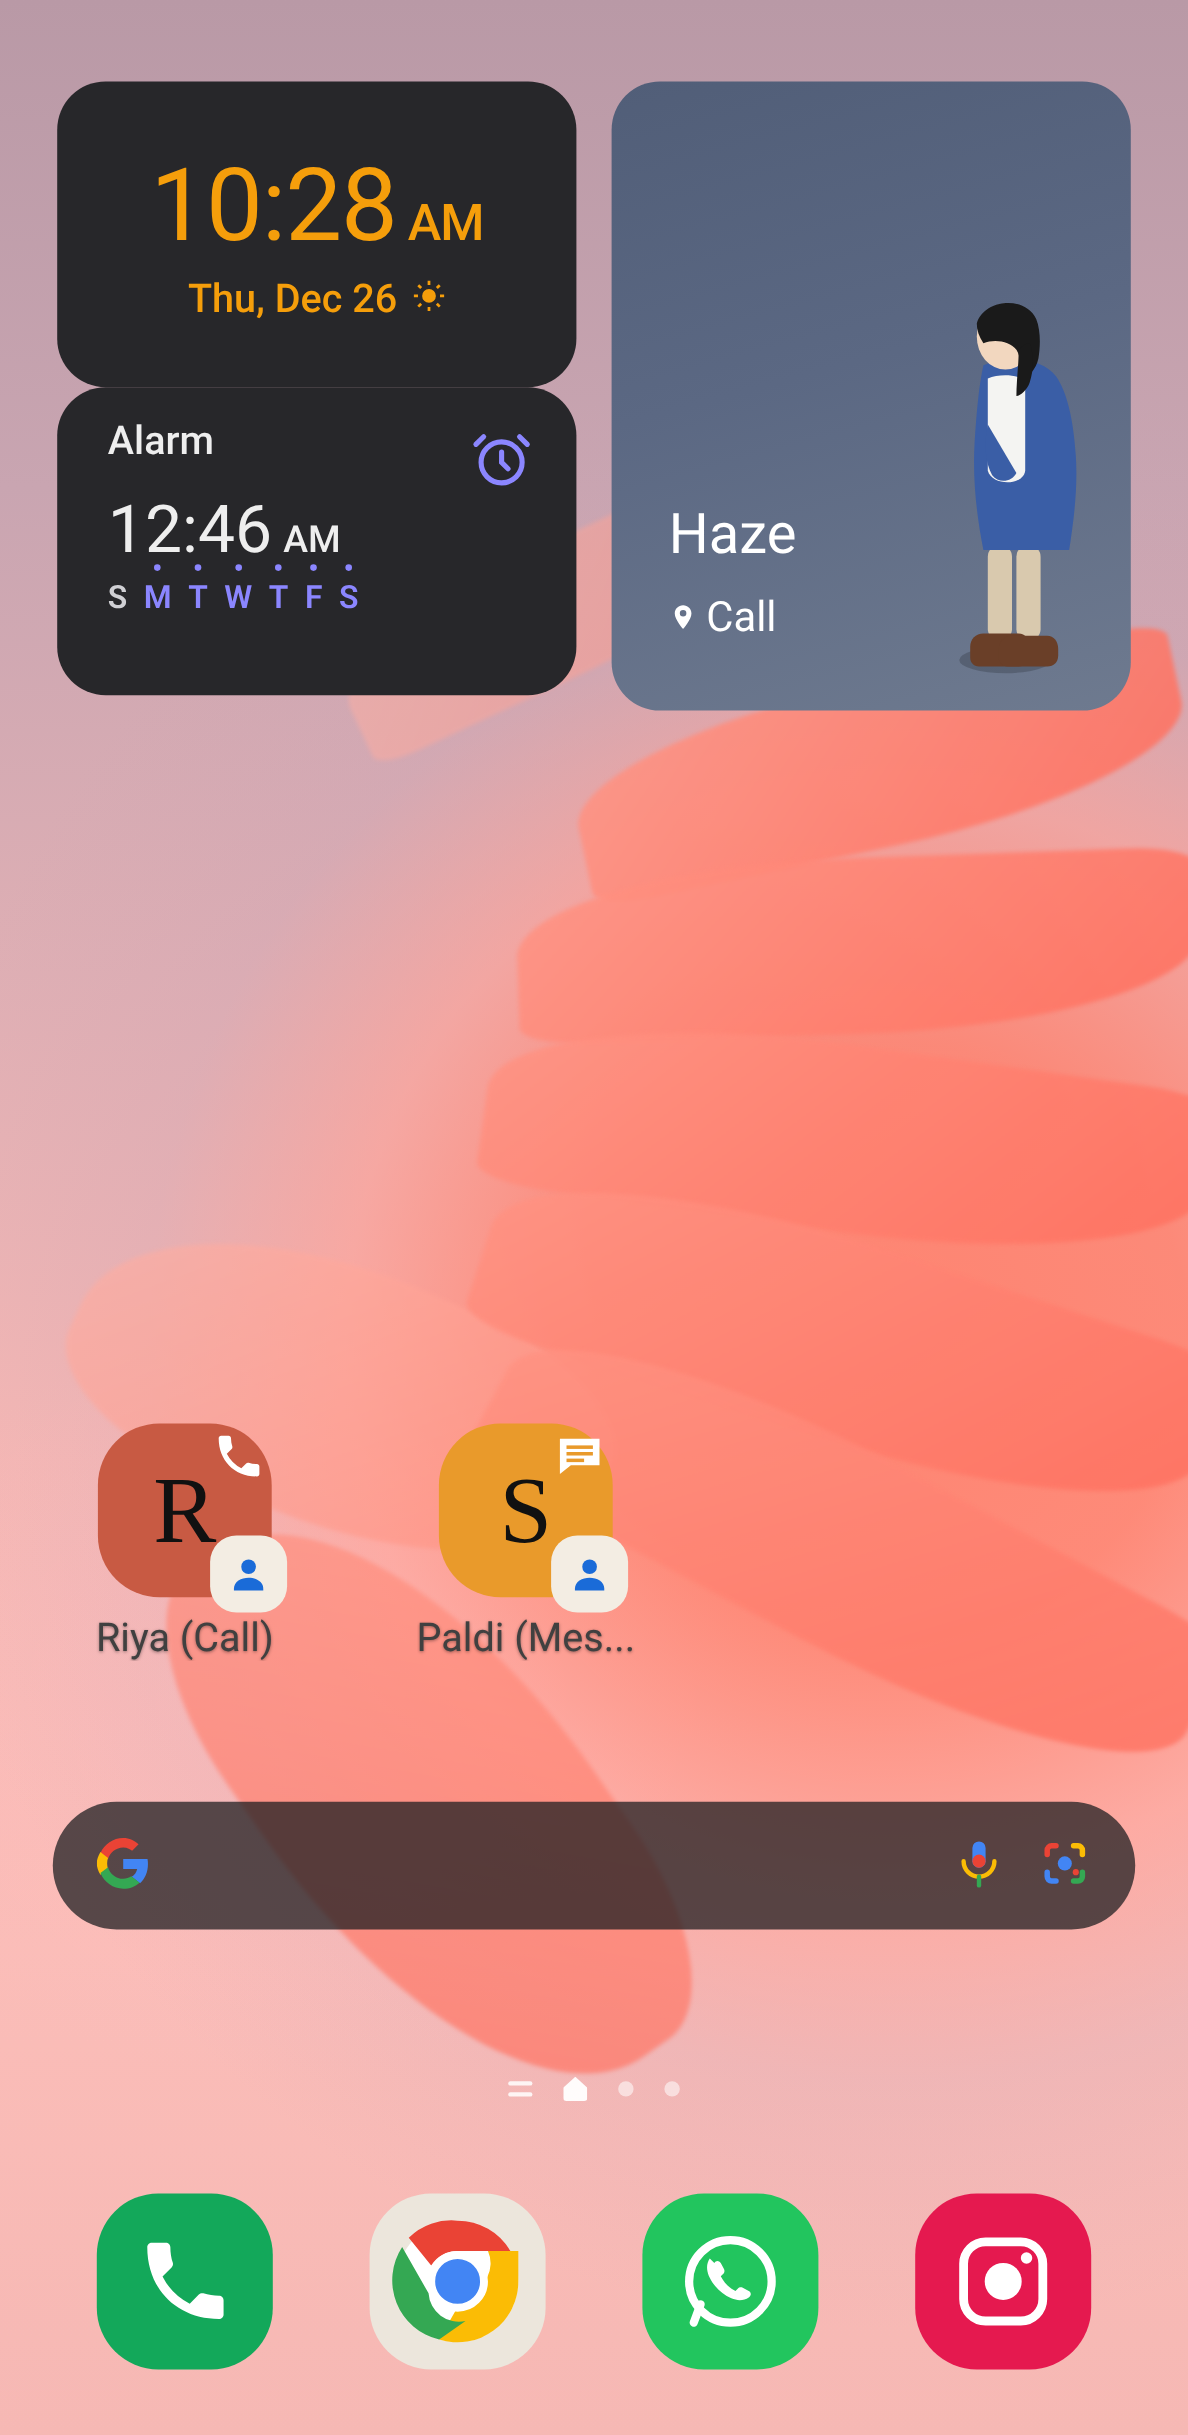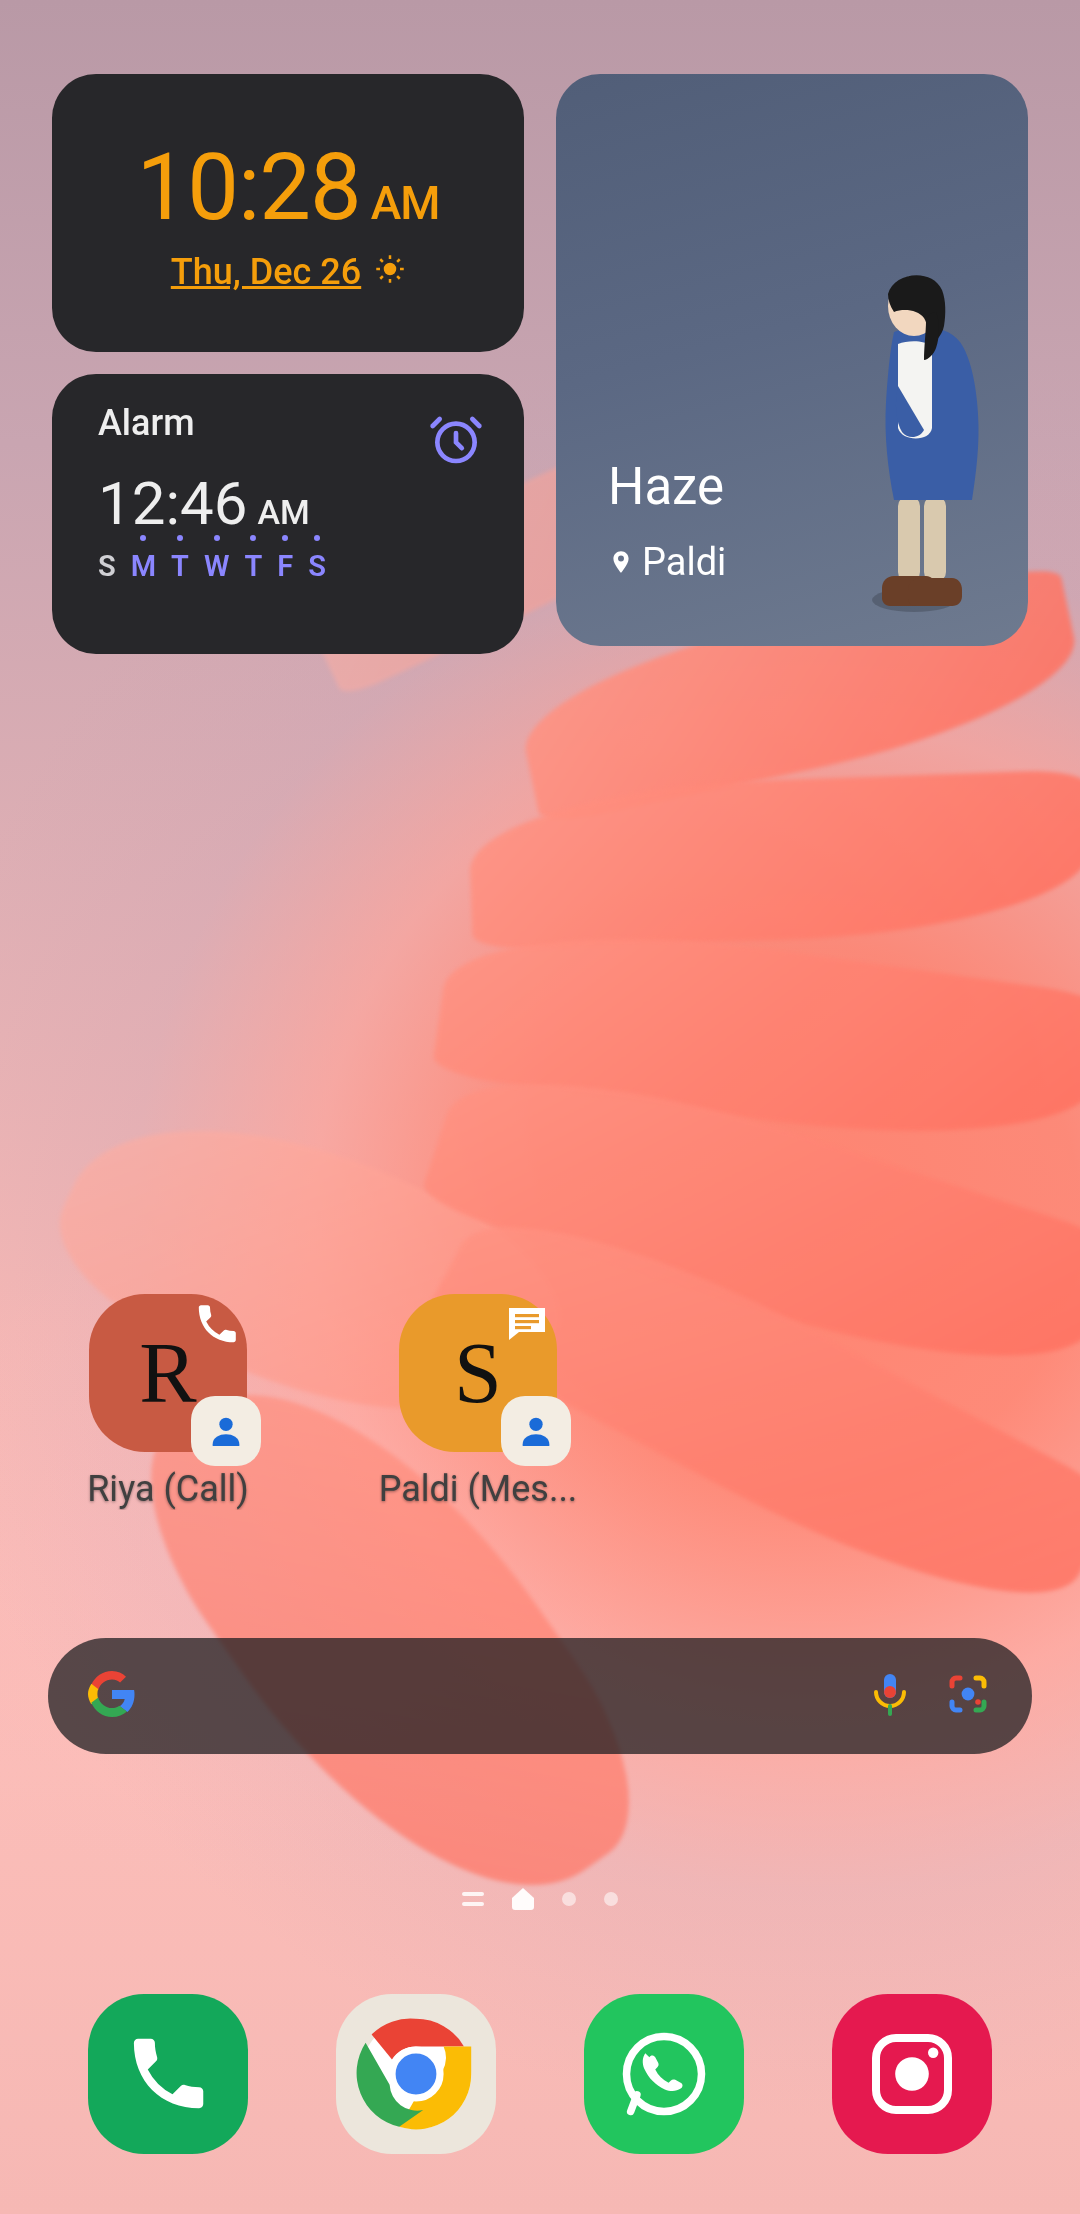--- a/index.html
+++ b/index.html
@@ -16,26 +16,26 @@
   .p1{left:520px;top:620px;width:560px;height:150px;transform:rotate(-12deg);}
   .p2{left:470px;top:780px;width:620px;height:160px;transform:rotate(-2deg);}
   .p3{left:440px;top:950px;width:660px;height:170px;transform:rotate(8deg);}
   .p4{left:430px;top:1130px;width:680px;height:180px;transform:rotate(18deg);}
   .p5{left:420px;top:1320px;width:700px;height:180px;transform:rotate(28deg);opacity:.8;}
   .p6{left:90px;top:1500px;width:600px;height:280px;transform:rotate(55deg);border-radius:60% 30% 60% 30%;opacity:.7;}
   .p7{left:60px;top:1150px;width:500px;height:240px;transform:rotate(25deg);border-radius:60% 30% 60% 30%;opacity:.6;background:linear-gradient(135deg,#ffb2a6,#ff8e7d);}
   .p8{left:300px;top:500px;width:400px;height:120px;transform:rotate(-25deg);opacity:.5;background:linear-gradient(135deg,#ffb2a6,#ff9585);}
 
   .widgets-row { position:absolute; left:52px; top:74px; right:52px; display:flex; gap:32px; }
-  .left-col { flex:1; display:flex; flex-direction:column; gap:22px; }
+  .left-col { flex:1; display:flex; flex-direction:column; }
   .card-dark { background:#27272a; border-radius:44px; color:#fff; }
   .clock-card { height:278px; display:flex; flex-direction:column; align-items:center; justify-content:center; gap:10px; }
   .clock-time { color:#f59e0b; font-size:92px; font-weight:450; letter-spacing:-1px; display:flex; align-items:baseline; gap:10px;}
   .clock-ampm { font-size:46px; font-weight:500; }
-  .clock-date { color:#f59e0b; font-size:36px; font-weight:500; display:flex; align-items:center; gap:14px;text-decoration:underline;}
+  .clock-date { color:#f59e0b; font-size:36px; font-weight:500; display:flex; align-items:center; gap:14px;}
   .sun-icon { width:30px; height:30px; }
 
   .alarm-card { height:280px; padding:28px 46px 34px; position:relative; }
   .alarm-title { font-size:36px; font-weight:500; color:#eee; }
   .alarm-time { margin-top:24px; font-size:60px; font-weight:450; color:#eee; display:flex; align-items:baseline; gap:10px;}
   .alarm-ampm { font-size:34px; font-weight:500;}
   .alarm-days { margin-top:10px; display:flex; gap:15px; font-size:29px; font-weight:600;}
   .day-off { color:#d0d0d4; }
   .day-on { color:#8b86ff; position:relative;}
   .day-on::before { content:""; position:absolute; left:50%; top:-14px; transform:translateX(-50%); width:6px; height:6px; border-radius:50%; background:#8b86ff;}
@@ -138,21 +138,21 @@
   </div>
 
   <div class="weather-card">
     <div class="weather-cond">Haze</div>
     <div class="weather-loc">
       <span>
         <svg width="26" height="26" viewBox="0 0 24 24" fill="#fff">
             <path d="M12 2C8 2 5 5 5 9c0 5 7 13 7 13s7-8 7-13c0-4-3-7-7-7zm0 9.5A2.5 2.5 0 1 1 12 6a2.5 2.5 0 0 1 0 5.5z"></path>
           </svg>
       </span>
-      <span>Paldi</span>
+      <span>Call</span>
     </div>
     <div class="weather-fig">
       <svg viewBox="0 0 160 350">
         <ellipse cx="86" cy="334" rx="42" ry="12" fill="rgba(0,0,0,.18)"></ellipse>
 
         <rect x="70" y="230" width="22" height="86" rx="10" fill="#d9c9ae"></rect>
         <rect x="96" y="230" width="22" height="86" rx="10" fill="#d9c9ae"></rect>
 
         <path d="M66 310h32c6 0 10 5 10 12v8c0 6-4 10-10 10H62c-5 0-8-4-8-8v-10c0-7 5-12 12-12z" fill="#6a3f28"></path>
         <path d="M92 312h32c6 0 10 5 10 12v6c0 6-4 10-10 10H88c-5 0-8-4-8-8v-8c0-7 5-12 12-12z" fill="#6a3f28"></path>

